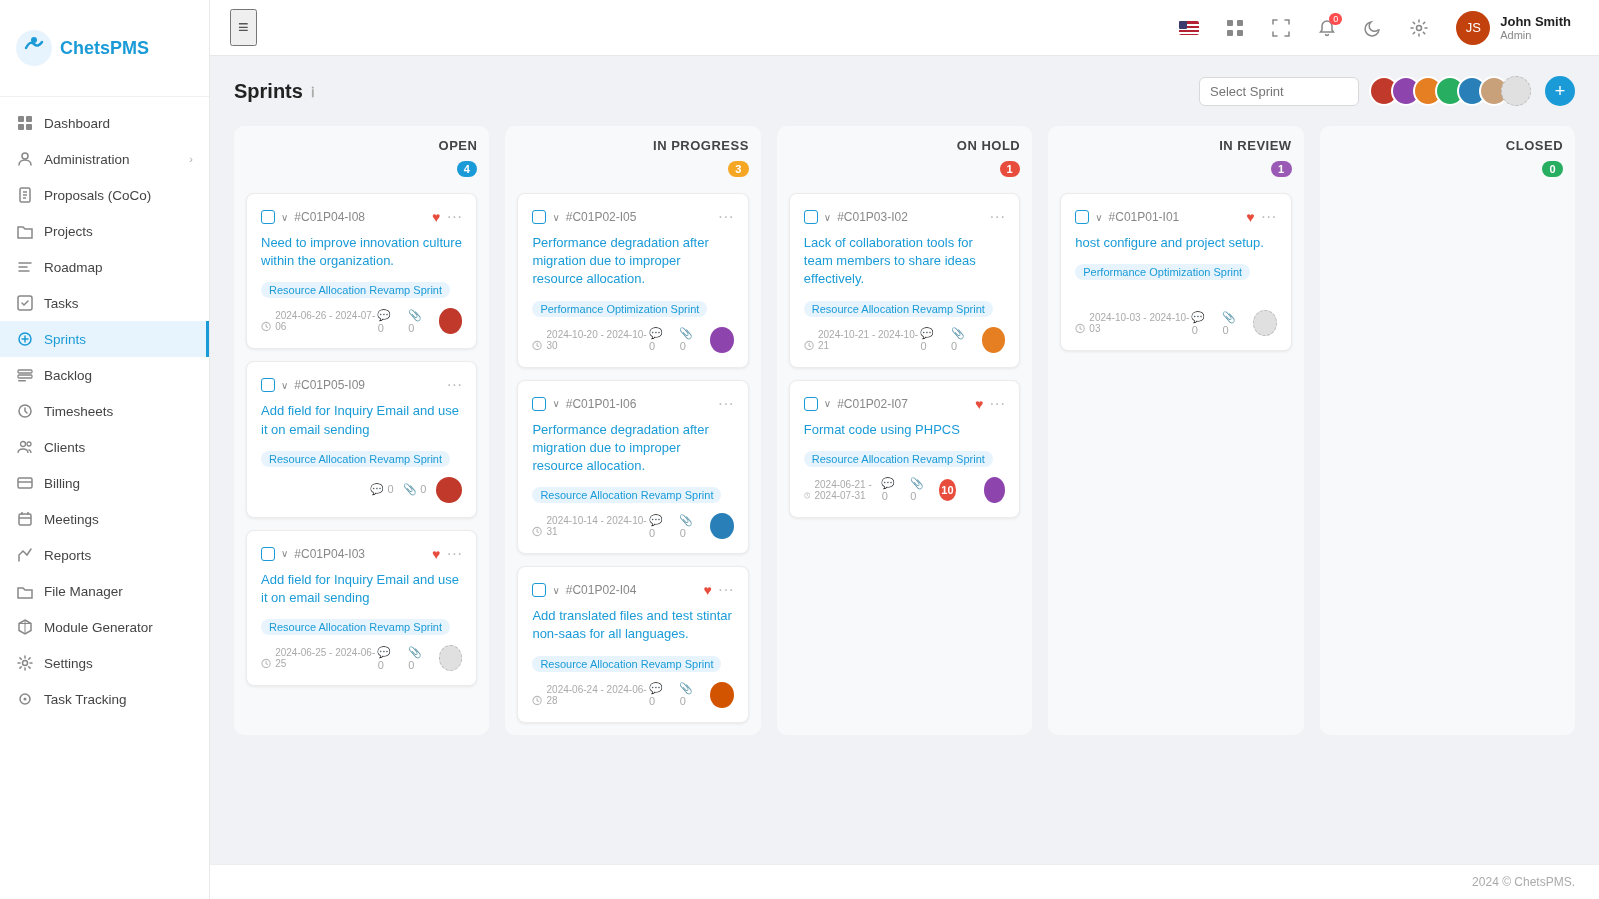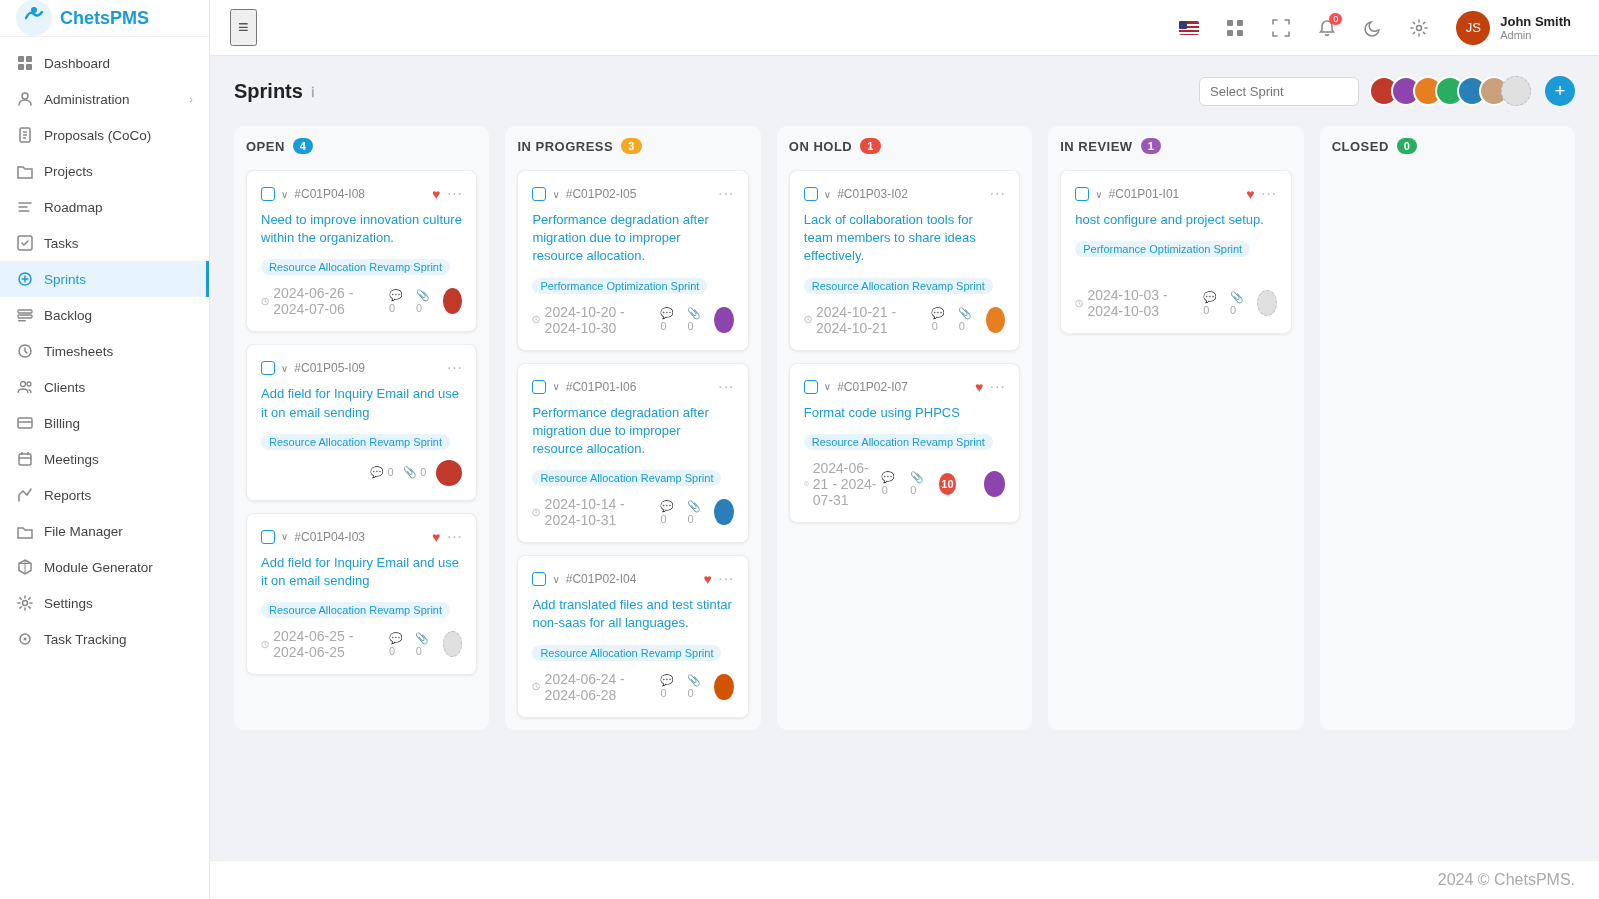--- a/index.html
+++ b/index.html
@@ -1,20 +1,20 @@
 <!DOCTYPE html>
 <html><head>
   <meta charset="utf-8">
   <style>
     * { box-sizing: border-box; margin: 0; padding: 0; }
     body { font-family: -apple-system, BlinkMacSystemFont, 'Segoe UI', sans-serif; background: #f0f2f5; display: flex; height: 100vh; overflow: hidden; }
 
     
     .sidebar { width: 210px; background: #fff; border-right: 1px solid #e8e8e8; display: flex; flex-direction: column; flex-shrink: 0; overflow-y: auto; }
-    .sidebar-logo { padding: 0 16px; display: flex; align-items: center; gap: 8px; border-bottom: 1px solid #f0f0f0; }
+    .sidebar-logo { padding: 30px 16px; display: flex; align-items: center; gap: 8px; border-bottom: 1px solid #f0f0f0; }
     .logo-icon { width: 36px; height: 36px; }
     .logo-text { font-size: 18px; font-weight: 700; color: #1a9bd7; }
     .sidebar-nav { padding: 8px 0; flex: 1; }
     .nav-item { display: flex; align-items: center; gap: 10px; padding: 9px 16px; cursor: pointer; font-size: 13.5px; color: #444; border-radius: 0; transition: background 0.15s; position: relative; }
     .nav-item.active { background: #e8f4fd; color: #1a9bd7; border-right: 3px solid #1a9bd7; }
     .nav-item .nav-icon { width: 18px; height: 18px; display: flex; align-items: center; justify-content: center; flex-shrink: 0; }
     .nav-item .chevron { margin-left: auto; font-size: 11px; color: #aaa; }
 
     
     .main { flex: 1; display: flex; flex-direction: column; overflow: hidden; }
@@ -41,48 +41,48 @@
     .sprint-selector { display: flex; align-items: center; gap: 10px; }
     .sprint-select-input { border: 1px solid #d9d9d9; border-radius: 6px; padding: 6px 10px; font-size: 13px; color: #555; background: #fff; width: 160px; cursor: pointer; }
     .sprint-avatars { display: flex; align-items: center; }
     .sprint-avatar { width: 30px; height: 30px; border-radius: 50%; border: 2px solid #fff; margin-left: -8px; background: #ccc; overflow: hidden; font-size: 12px; display: flex; align-items: center; justify-content: center; }
     .sprint-avatar:first-child { margin-left: 0; }
     .add-btn { width: 30px; height: 30px; border-radius: 50%; background: #1a9bd7; color: #fff; display: flex; align-items: center; justify-content: center; font-size: 18px; cursor: pointer; margin-left: 4px; }
 
     
     .kanban-board { display: flex; gap: 16px; min-height: 600px; }
     .kanban-col { min-width: 230px; flex: 1; background: #f8f9fb; border-radius: 10px; padding: 12px; display: flex; flex-direction: column; gap: 12px; }
-    .col-header { display: flex; align-items: center; gap: 8px; font-size: 13px; font-weight: 700; color: #444; text-transform: uppercase; letter-spacing: 0.5px; margin-bottom: 4px; }
+    .col-header { display: flex; align-items: flex-end; gap: 8px; font-size: 13px; font-weight: 700; color: #444; text-transform: uppercase; letter-spacing: 0.5px; margin-bottom: 4px; flex-direction: column; }
     .col-count { color: #fff; border-radius: 12px; font-size: 11px; padding: 2px 7px; font-weight: 700; }
     .col-count.open { background: #1a9bd7; }
     .col-count.inprogress { background: #f5a623; }
     .col-count.onhold { background: #e74c3c; }
     .col-count.inreview { background: #9b59b6; }
     .col-count.closed { background: #27ae60; }
 
     
     .card { background: #fff; border-radius: 8px; padding: 14px; box-shadow: 0 1px 3px rgba(0,0,0,0.07); cursor: pointer; border: 1px solid #ececec; }
     .card-header { display: flex; align-items: center; gap: 6px; margin-bottom: 8px; }
     .card-checkbox { width: 14px; height: 14px; border: 1.5px solid #1a9bd7; border-radius: 3px; display: inline-flex; align-items: center; justify-content: center; flex-shrink: 0; }
     .card-chevron { font-size: 10px; color: #888; }
     .card-id { font-size: 12px; color: #888; flex: 1; }
     .card-more { color: #bbb; cursor: pointer; font-size: 16px; }
     .card-title { font-size: 13px; color: #1a9bd7; font-weight: 500; margin-bottom: 10px; line-height: 1.4; }
     .card-tag { display: inline-block; background: #e6f4f1; color: #0e8c6e; font-size: 11px; padding: 2px 8px; border-radius: 12px; margin-bottom: 10px; }
     .card-tag.blue { background: #e8f4fd; color: #1a9bd7; }
     .card-footer { display: flex; align-items: center; justify-content: space-between; }
-    .card-date { font-size: 14px; color: #aaa; display: flex; align-items: center; gap: 4px; }
+    .card-date { font-size: 10px; color: #aaa; display: flex; align-items: flex-end; gap: 4px; }
     .card-meta { display: flex; align-items: center; gap: 10px; }
     .card-meta-item { display: flex; align-items: center; gap: 3px; font-size: 11px; color: #aaa; }
     .card-avatar { width: 26px; height: 26px; border-radius: 50%; background: #ddd; overflow: hidden; display: flex; align-items: center; justify-content: center; font-size: 11px; color: #666; }
     .card-avatar-placeholder { width: 26px; height: 26px; border-radius: 50%; background: #e0e0e0; border: 1.5px dashed #bbb; }
     .badge-10 { background: #e74c3c; color: #fff; border-radius: 50%; width: 22px; height: 22px; display: inline-flex; align-items: center; justify-content: center; font-size: 11px; font-weight: 700; margin-right: 18px; }
 
     
-    .page-footer { padding: 10px 24px; text-align: right; font-size: 16px; color: #aaa; border-top: 1px solid #eee; background: #fff; }
+    .page-footer { padding: 10px 24px; text-align: right; font-size: 12px; color: #aaa; border-top: 1px solid #eee; background: #fff; }
 
     
     .av1 { background: #c0392b; }
     .av5 { background: #e67e22; }
   </style>
 </head>
 <body>
 
 <aside class="sidebar">
   <div class="sidebar-logo">

